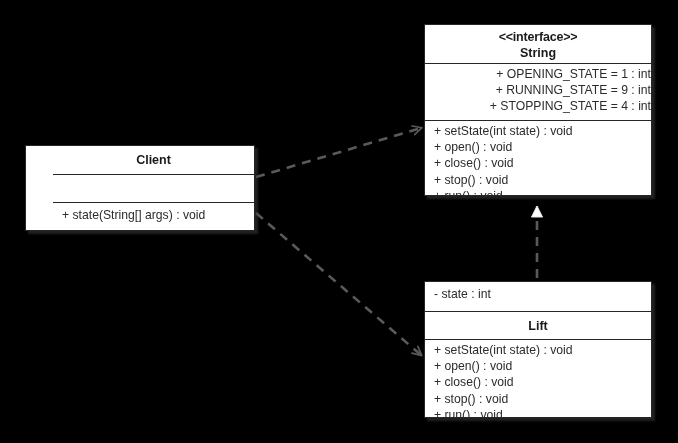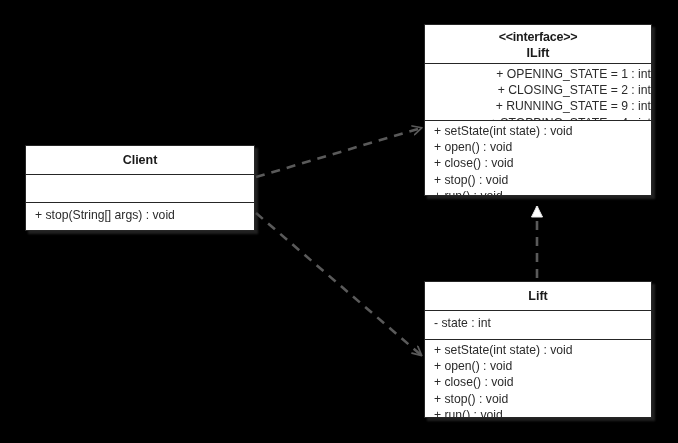--- a/index.html
+++ b/index.html
@@ -92,53 +92,52 @@
     <path d="M256,177 L421,128" fill="none" stroke="#5a5a5a" stroke-width="2.6" stroke-dasharray="9 7" marker-end="url(#open-arrow)"></path>
 
     <path d="M256,213 L421,355" fill="none" stroke="#5a5a5a" stroke-width="2.6" stroke-dasharray="9 7" marker-end="url(#open-arrow)"></path>
 
     <path d="M537,278 L537,206" fill="none" stroke="#5a5a5a" stroke-width="2.6" stroke-dasharray="9 7" marker-end="url(#hollow-triangle)"></path>
   </svg>
 
   <div class="uml-class" style="left:424px; top:24px; width:228px; height:172px;">
     <div class="compartment cmp-title" style="height:38px;">
       <span class="stereotype">&lt;&lt;interface&gt;&gt;</span>
-      <span class="class-name">ILift</span>
+      <span class="class-name">String</span>
     </div>
     <div class="compartment member-list" style="height:57px;text-align:right;">
       <span class="member">+ OPENING_STATE = 1 : int</span>
-      <span class="member">+ CLOSING_STATE = 2 : int</span>
       <span class="member">+ RUNNING_STATE = 9 : int</span>
       <span class="member">+ STOPPING_STATE = 4 : int</span>
     </div>
     <div class="compartment member-list" style="height:77px;">
       <span class="member">+ setState(int state) : void</span>
       <span class="member">+ open() : void</span>
       <span class="member">+ close() : void</span>
       <span class="member">+ stop() : void</span>
       <span class="member">+ run() : void</span>
     </div>
   </div>
 
-  <div class="uml-class" style="left:25px; top:145px; width:230px; height:86px;">
+  <div class="uml-class" style="left:25px; top:145px; width:230px; height:86px;padding-left:27px;">
     <div class="compartment cmp-title" style="height:28px; padding-top:6px;">
       <span class="class-name">Client</span>
     </div>
     <div class="compartment member-list" style="height:28px;"></div>
     <div class="compartment member-list" style="height:30px; padding-top:4px;">
-      <span class="member">+ stop(String[] args) : void</span>
+      <span class="member">+ state(String[] args) : void</span>
     </div>
   </div>
 
   <div class="uml-class" style="left:424px; top:281px; width:228px; height:137px;">
+    <div class="compartment member-list" style="height:29px; padding-top:4px;">
+      <span class="member">- state : int</span>
+    </div>
     <div class="compartment cmp-title" style="height:28px; padding-top:6px;">
       <span class="class-name">Lift</span>
-    </div>
-    <div class="compartment member-list" style="height:29px; padding-top:4px;">
-      <span class="member">- state : int</span>
     </div>
     <div class="compartment member-list" style="height:78px;">
       <span class="member">+ setState(int state) : void</span>
       <span class="member">+ open() : void</span>
       <span class="member">+ close() : void</span>
       <span class="member">+ stop() : void</span>
       <span class="member">+ run() : void</span>
     </div>
   </div>
 

